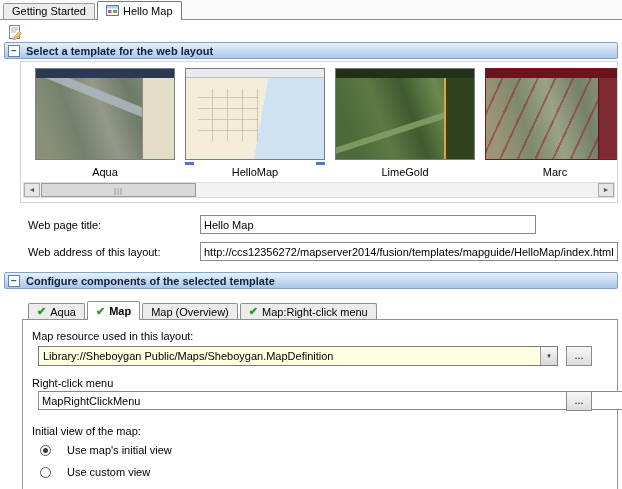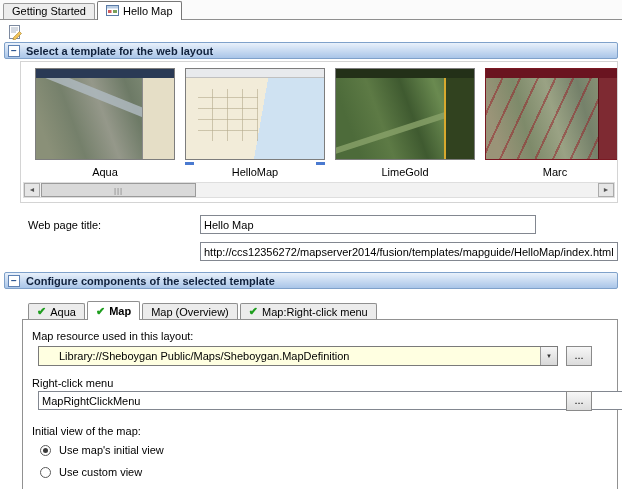--- a/index.html
+++ b/index.html
@@ -141,37 +141,37 @@
 
   .panel2 {
     position: absolute; left: 22px; top: 319px; width: 596px; height: 200px;
     background: #fff; border: 1px solid #919191; z-index: 1;
   }
 
   
   .combo {
     position: absolute; left: 38px; top: 346px; width: 520px; height: 20px;
     border: 1px solid #7a7a7a; background: #ffffe1; display: flex; align-items: center;
-    z-index: 2; cursor: default; padding-left: 16px;
+    z-index: 2; cursor: default;
   }
   .combo .combo-text { flex: 1; padding: 0 4px; overflow: hidden; white-space: nowrap; }
   .combo .drop-btn {
     width: 17px; height: 100%; border-left: 1px solid #9a9a9a;
     background: linear-gradient(#f6f6f6, #d8d8d8); font-size: 6px; color: #333;
     display: flex; align-items: center; justify-content: center;
   }
   .browse-btn {
     position: absolute; width: 26px; height: 20px; border: 1px solid #8a8a8a;
     background: linear-gradient(#f7f7f7, #dcdcdc); text-align: center; line-height: 16px;
     z-index: 2; cursor: default;
   }
   .inner-label { position: absolute; left: 32px; z-index: 2; }
 
   
-  .radio-row { position: absolute; left: 40px; display: flex; align-items: center; gap: 8px; z-index: 2; cursor: default; }
+  .radio-row { position: absolute; left: 40px; display: flex; align-items: center; gap: 16px; z-index: 2; cursor: default; }
   .radio {
     width: 11px; height: 11px; border-radius: 50%; border: 1px solid #5a5a5a; background: #fff;
     display: flex; align-items: center; justify-content: center;
   }
   .radio .dot { width: 5px; height: 5px; border-radius: 50%; background: #3c3c3c; }
 </style>
 </head>
 <body>
 
 <div id="app">
@@ -243,20 +243,21 @@
     <div class="hscroll">
       <div class="hs-arrow left">◄</div>
       <div class="hs-thumb">|||</div>
       <div class="hs-arrow right">►</div>
     </div>
   </div>
 
   <div class="field-label" style="top:219px">Web page title:</div>
   <input class="txt" style="left: 200px; top: 215px; width: 336px;" type="text" value="Hello Map">
 
+  <div class="field-label" style="top:246px">Web address of this layout:</div>
   <input class="txt" style="left: 200px; top: 242px; width: 418px;" type="text" value="http://ccs12356272/mapserver2014/fusion/templates/mapguide/HelloMap/index.html?">
 
   <div class="section-header" style="top:272px">
     <span class="collapse-btn">−</span>
     <span>Configure components of the selected template</span>
   </div>
 
   <div class="tabs2">
     <div class="tab2">
       <span class="check">✔</span>

